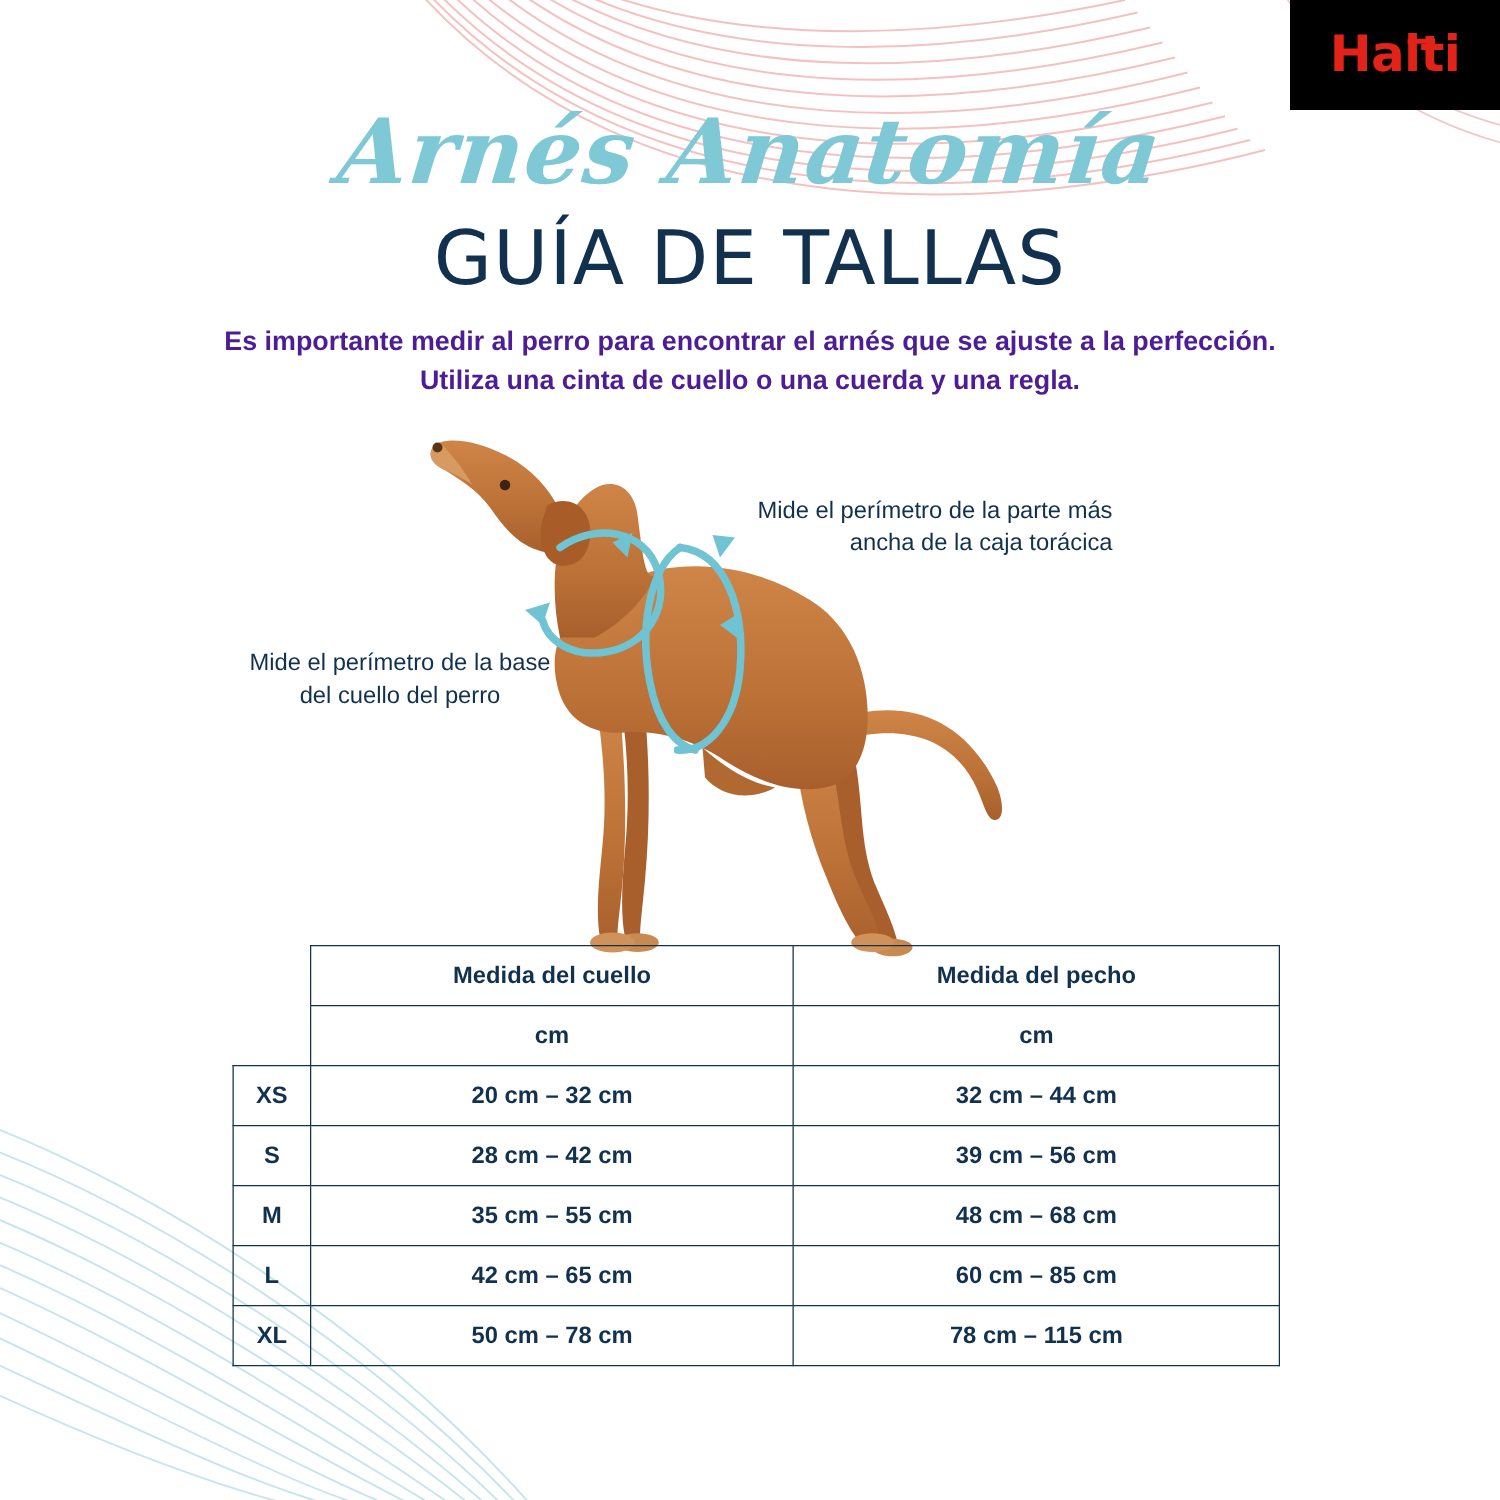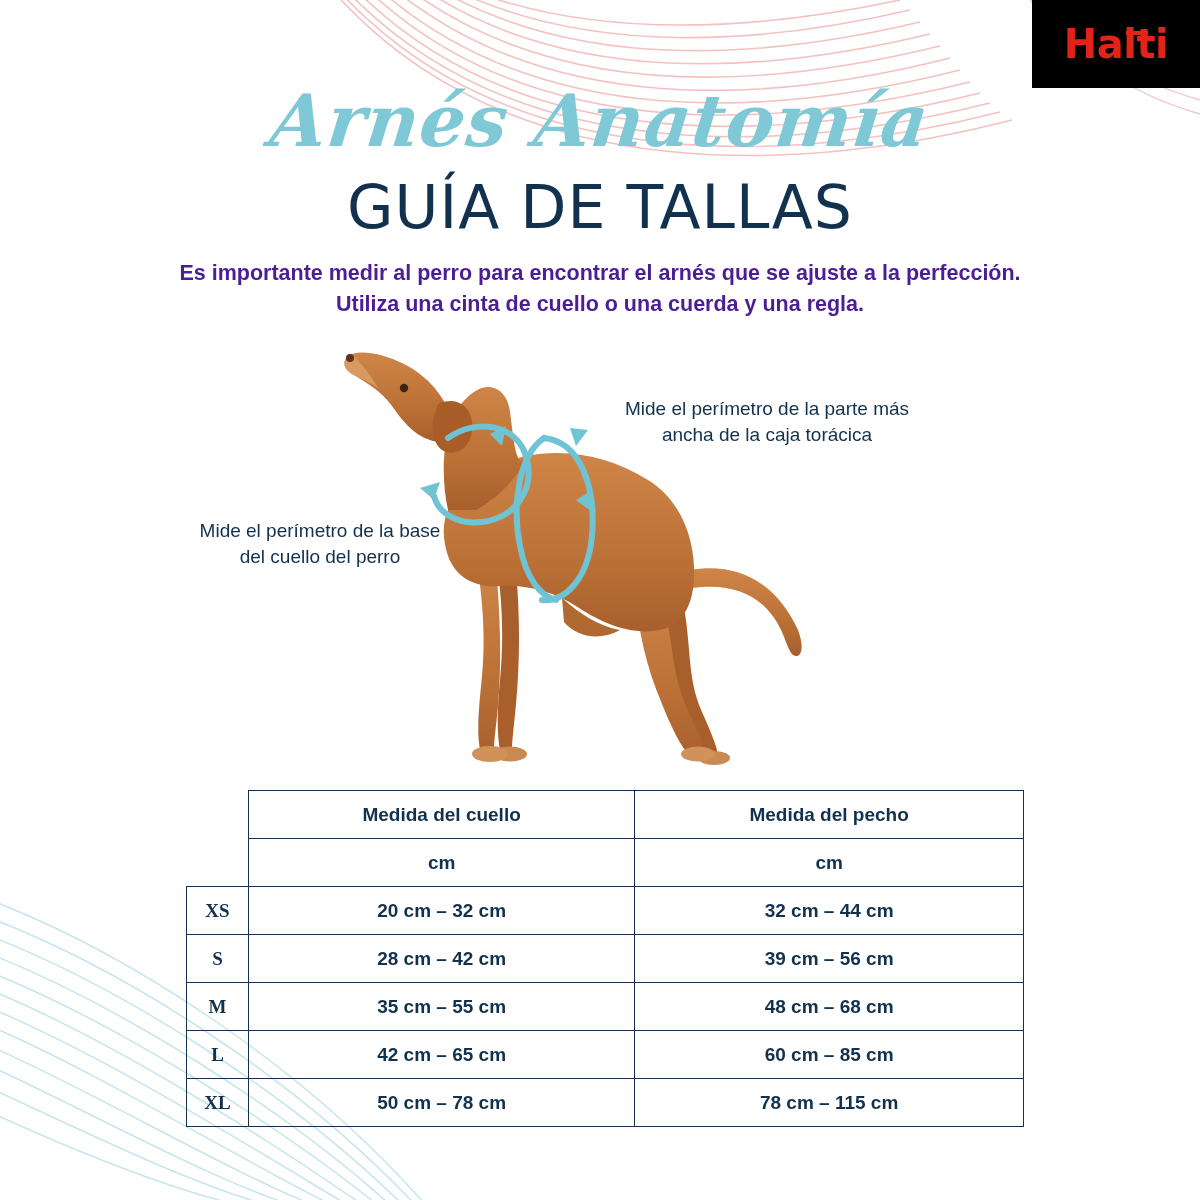--- a/index.html
+++ b/index.html
@@ -73,44 +73,44 @@
   }
 
   
   .note {
     position: absolute;
     font-size: 19px;
     color: #12314f;
     line-height: 1.35;
   }
   .note-neck { top: 518px; left: 196px; width: 248px; text-align: center; }
-  .note-chest { top: 396px; left: 608px; width: 318px; text-align: center; }
+  .note-chest { top: 396px; left: 572px; width: 318px; text-align: right; }
 
   
   .dog-wrap { position: absolute; top: 330px; left: 330px; width: 540px; height: 450px; }
 
   
-  .table-wrap { position: absolute; top: 790px; left: 186px; width: 838px; }
+  .table-wrap { position: absolute; top: 756px; left: 186px; width: 838px; }
   table.sizes {
     width: 838px;
     border-collapse: collapse;
     color: #12314f;
   }
   table.sizes td, table.sizes th {
     border: 1.6px solid #12314f;
     text-align: center;
     font-size: 19px;
     font-weight: bold;
     padding: 0;
     height: 48px;
   }
   .hdr-blank { border: none !important; width: 62px; }
   .hdr-group { font-size: 20.5px; height: 52px; }
   .unit-cell { font-size: 16px; height: 32px; margin-top: 44px; }
-  .size-cell { width: 62px; font-size: 20px; font-family: Liberation Serif, serif; }
+  .size-cell { width: 62px; font-size: 20px; }
   .val-cell { font-size: 20px; }
 </style>
 </head>
 <body>
 
 <div id="page">
 
   <svg class="bg-svg" viewBox="0 0 1200 1200">
     <g stroke="#f3b6b6" fill="none" stroke-width="1.6" opacity="0.85">
       <path d="M470,-10 C600,40 760,30 900,0"></path>

